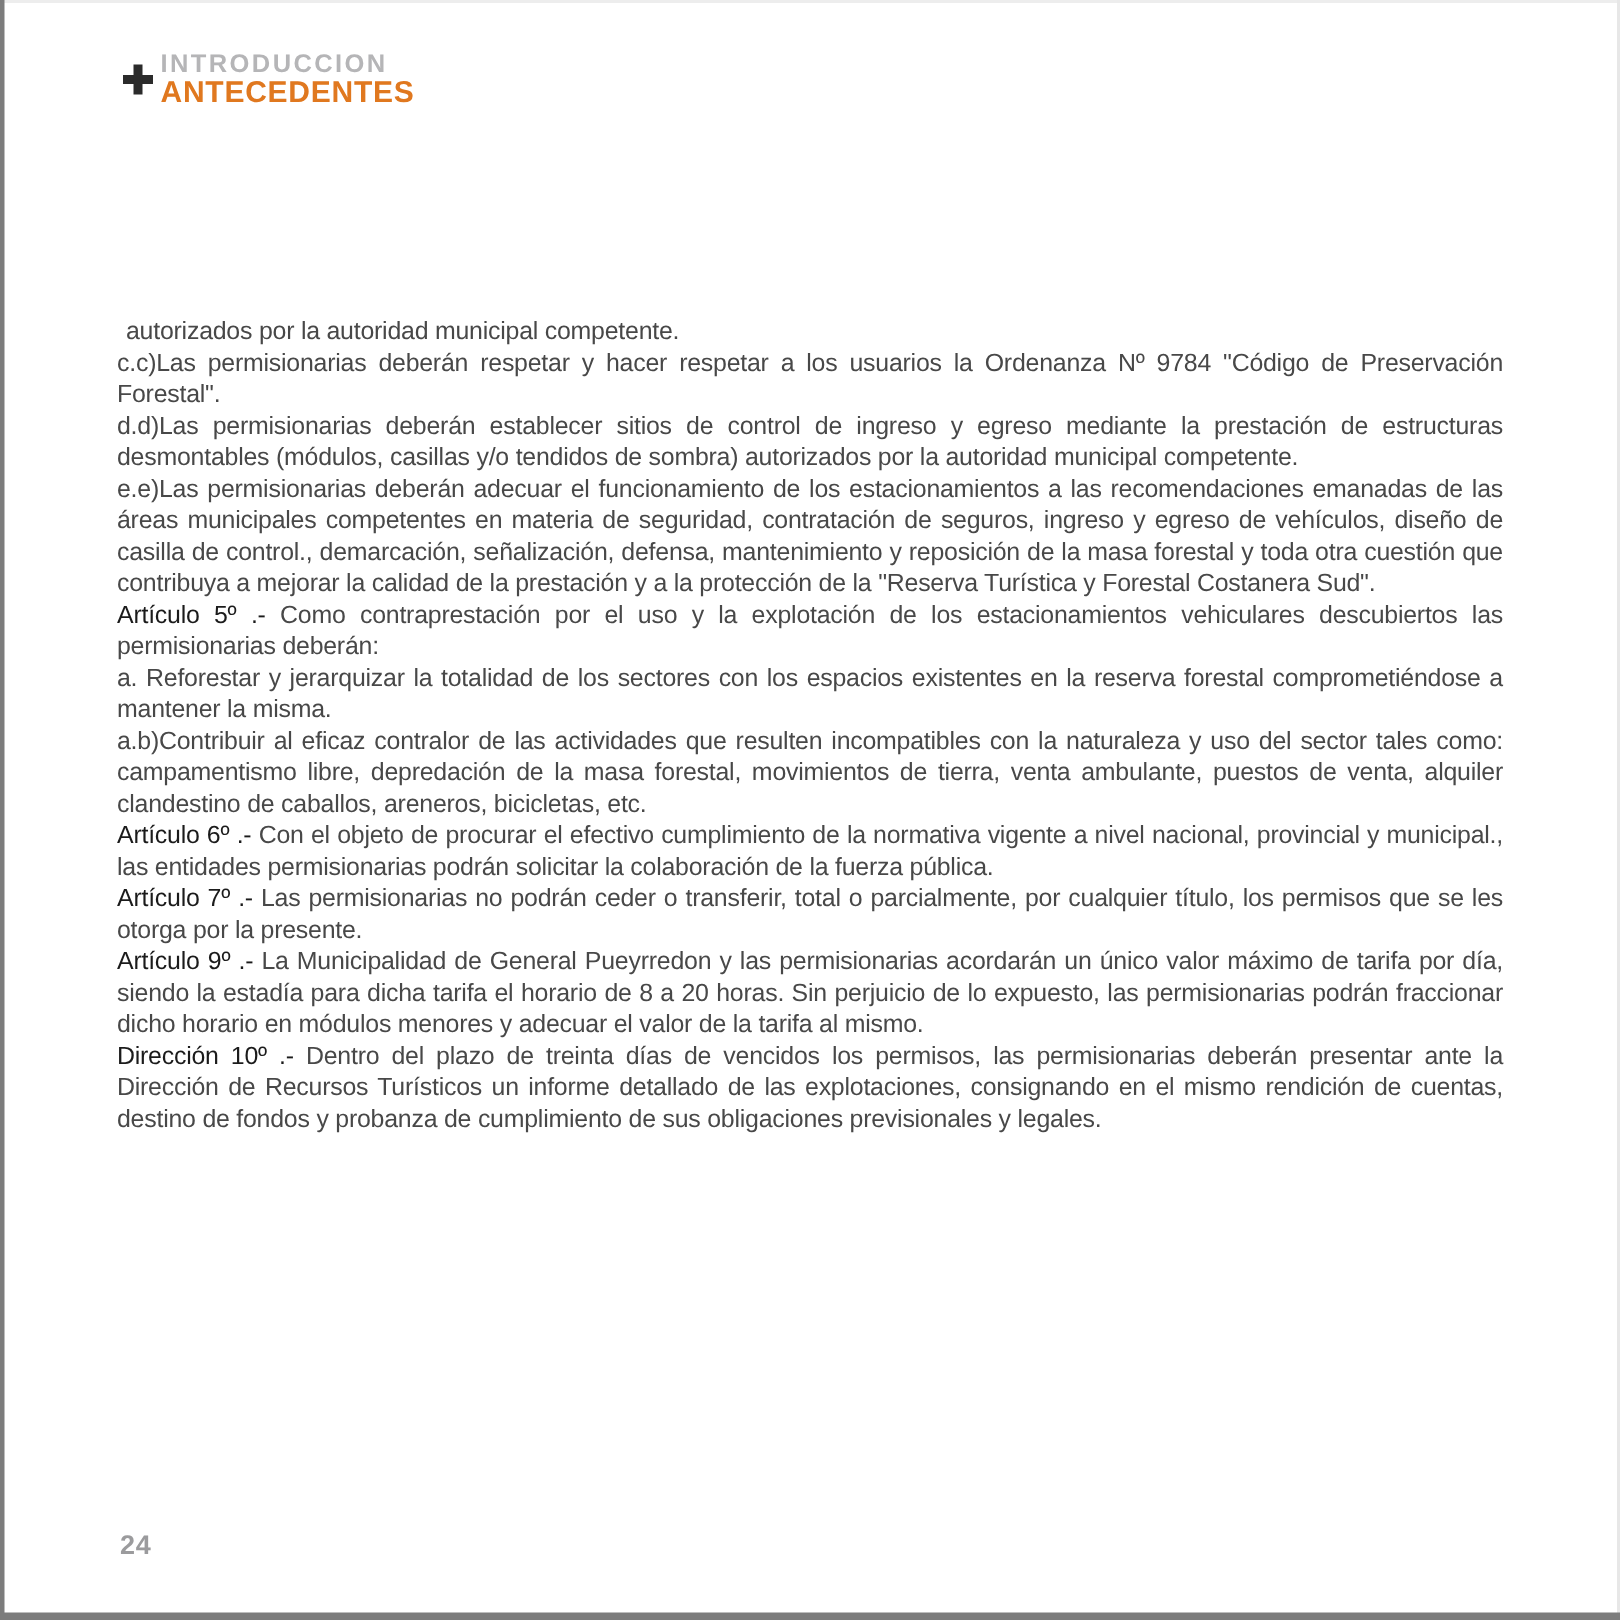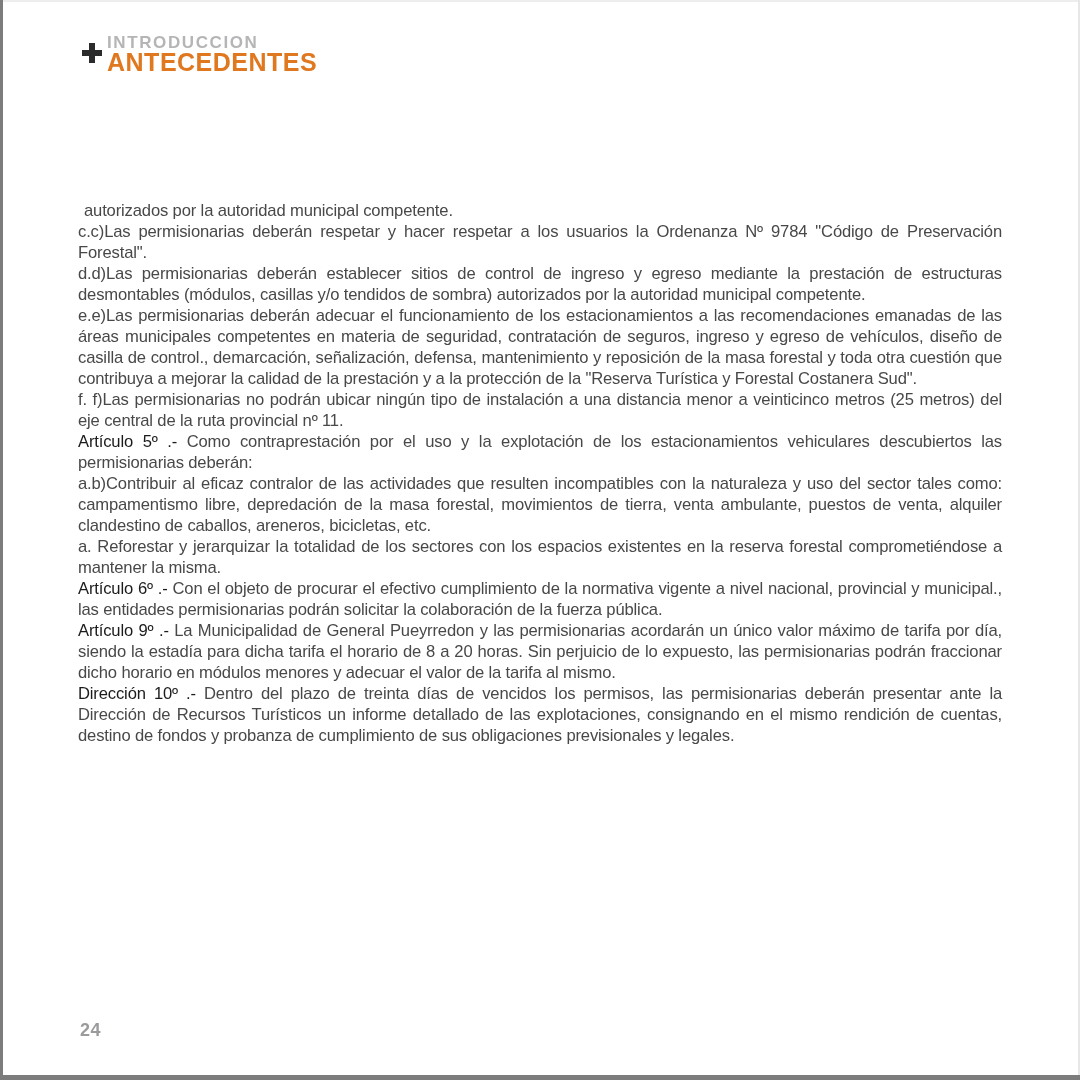--- a/index.html
+++ b/index.html
@@ -53,32 +53,32 @@
   }
   .titles { display: flex; flex-direction: column; }
   .title-top {
     font-size: 17px;
     font-weight: bold;
     letter-spacing: 1.6px;
     line-height: 19px;
     color: #b5b5b7;
   }
   .title-bottom {
-    font-size: 25px;
+    font-size: 20px;
     font-weight: bold;
     letter-spacing: 0.5px;
     line-height: 21px;
     color: #e0781f;
   }
 
   
   .body-text {
     position: absolute;
     left: 78px;
-    top: 200px;
+    top: 210px;
     width: 924px;
     font-size: 16.6px;
     line-height: 21px;
     letter-spacing: -0.15px;
     color: #484848;
     text-align: justify;
   }
   .body-text p { margin: 0; padding: 0; }
   .body-text p:first-child { text-indent: 6px; }
   .body-text b { color: #1b1b1b; font-weight: normal; }
@@ -110,24 +110,24 @@
       <div class="title-top">INTRODUCCION</div>
       <div class="title-bottom">ANTECEDENTES</div>
     </div>
   </div>
 
   <div class="body-text" id="body-text">
       <p>autorizados por la autoridad municipal competente.</p>
       <p>c.c)Las permisionarias deberán respetar y hacer respetar a los usuarios la Ordenanza Nº 9784 "Código de Preservación Forestal".</p>
       <p>d.d)Las permisionarias deberán establecer sitios de control de ingreso y egreso mediante la prestación de estructuras desmontables (módulos, casillas y/o tendidos de sombra) autorizados por la autoridad municipal competente.</p>
       <p>e.e)Las permisionarias deberán adecuar el funcionamiento de los estacionamientos a las recomendaciones emanadas de las áreas municipales competentes en materia de seguridad, contratación de seguros, ingreso y egreso de vehículos, diseño de casilla de control., demarcación, señalización, defensa, mantenimiento y reposición de la masa forestal y toda otra cuestión que contribuya a mejorar la calidad de la prestación y a la protección de la "Reserva Turística y Forestal Costanera Sud".</p>
-      <p>f. f)Las permisionarias no podrán ubicar ningún tipo de instalación a una distancia menor a veinticinco metros (25 metros) del eje central de la ruta provincial nº 11.</p>
       <p><b>Artículo 5º .-</b> Como contraprestación por el uso y la explotación de los estacionamientos vehiculares descubiertos las permisionarias deberán:</p>
+      <p>a. Reforestar y jerarquizar la totalidad de los sectores con los espacios existentes en la reserva forestal comprometiéndose a mantener la misma.</p>
       <p>a.b)Contribuir al eficaz contralor de las actividades que resulten incompatibles con la naturaleza y uso del sector tales como: campamentismo libre, depredación de la masa forestal, movimientos de tierra, venta ambulante, puestos de venta, alquiler clandestino de caballos, areneros, bicicletas, etc.</p>
-      <p>a. Reforestar y jerarquizar la totalidad de los sectores con los espacios existentes en la reserva forestal comprometiéndose a mantener la misma.</p>
       <p><b>Artículo 6º .-</b> Con el objeto de procurar el efectivo cumplimiento de la normativa vigente a nivel nacional, provincial y municipal., las entidades permisionarias podrán solicitar la colaboración de la fuerza pública.</p>
+      <p><b>Artículo 7º .-</b> Las permisionarias no podrán ceder o transferir, total o parcialmente, por cualquier título, los permisos que se les otorga por la presente.</p>
       <p><b>Artículo 9º .-</b> La Municipalidad de General Pueyrredon y las permisionarias acordarán un único valor máximo de tarifa por día, siendo la estadía para dicha tarifa el horario de 8 a 20 horas. Sin perjuicio de lo expuesto, las permisionarias podrán fraccionar dicho horario en módulos menores y adecuar el valor de la tarifa al mismo.</p>
       <p><b>Dirección 10º .-</b> Dentro del plazo de treinta días de vencidos los permisos, las permisionarias deberán presentar ante la Dirección de Recursos Turísticos un informe detallado de las explotaciones, consignando en el mismo rendición de cuentas, destino de fondos y probanza de cumplimiento de sus obligaciones previsionales y legales.</p>
     </div>
 
   <div class="page-number">24</div>
 
 </div>
 
 </body></html>

